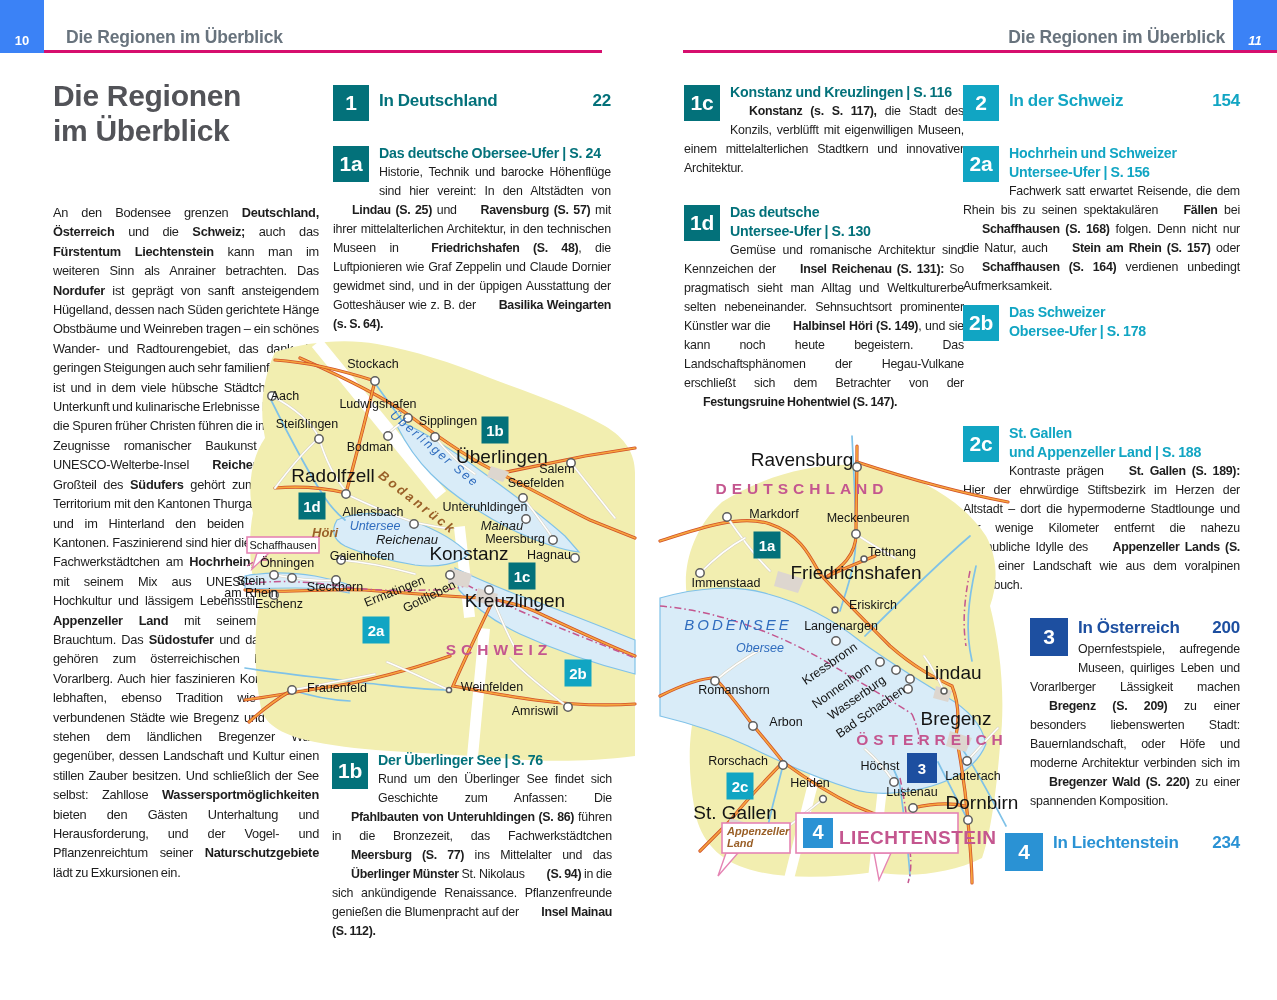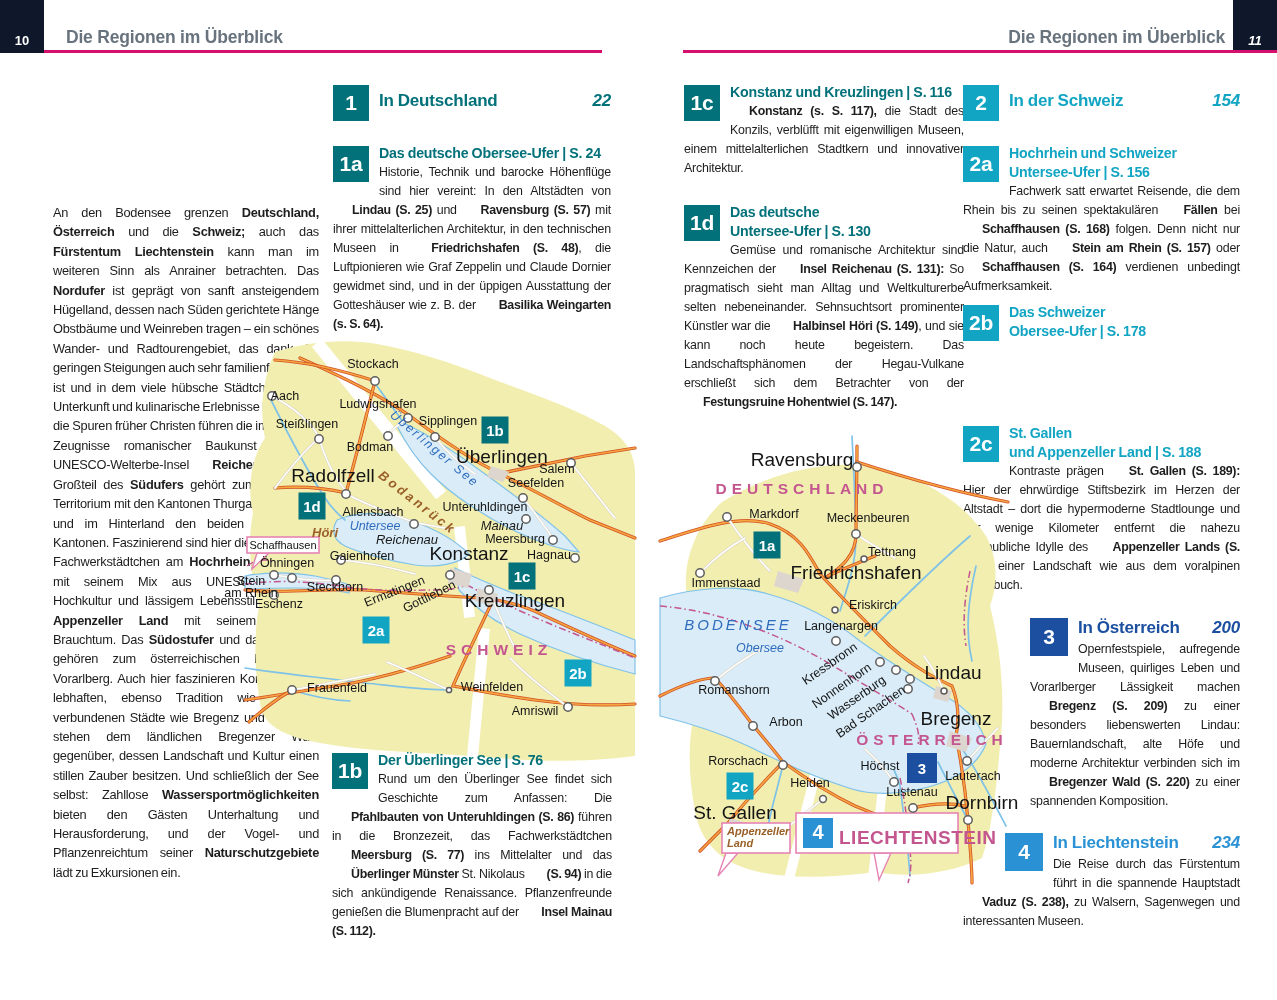--- a/index.html
+++ b/index.html
@@ -1,37 +1,37 @@
 <!DOCTYPE html>
 <html lang="de"><head>
 <meta charset="utf-8">
 <style>
   html,body{margin:0;padding:0;background:#fff;}
   body{font-family:"Liberation Sans",sans-serif;color:#1d1d1d;}
   .sheet{position:relative;width:1277px;height:1000px;background:#fff;overflow:hidden;}
   .abs{position:absolute;}
   
-  .pblock{position:absolute;top:0;width:44px;height:53px;background:#0f172a;}
+  .pblock{position:absolute;top:0;width:44px;height:53px;background:#3b82f6;}
   .pblock span{position:absolute;bottom:5px;left:0;right:0;text-align:center;color:#fff;font-weight:bold;font-size:13px;}
   .runhead{position:absolute;top:27px;font-size:17.5px;font-weight:bold;color:#68737d;letter-spacing:-0.2px;}
   .hrule{position:absolute;top:50px;height:2.5px;background:#d60f6e;}
   
   .main-title{position:absolute;left:53px;top:78px;margin:0;font-size:30px;line-height:35px;font-weight:bold;color:#525358;white-space:pre-line;letter-spacing:-0.3px;}
   .intro{position:absolute;left:53px;top:203px;width:266px;font-size:12.8px;line-height:19.4px;text-align:justify;letter-spacing:-0.25px;word-spacing:-0.8px;hyphens:auto;}
   
   .block,.sec3{position:absolute;font-size:12.4px;line-height:19px;text-align:justify;letter-spacing:-0.2px;word-spacing:-0.5px;hyphens:auto;}
   .badge{float:left;width:36px;height:36px;margin:2px 10px 4px 0;color:#fff;font-weight:bold;font-size:21px;text-align:center;line-height:36px;}
   .acc-teal .badge{background:#03717a}.acc-teal .bheading,.acc-teal .trow{color:#03717a}
   .acc-cyan .badge{background:#11a5c3}.acc-cyan .bheading,.acc-cyan .trow{color:#11a5c3}
   .acc-dblue .badge{background:#1d4fa0}.acc-dblue .trow{color:#1d4fa0}
   .acc-lblue .badge{background:#2a92d4}.acc-lblue .trow{color:#2a92d4}
   .bheading{font-weight:bold;font-size:14.2px;line-height:19px;white-space:pre-line;letter-spacing:-0.2px;padding-left:8px;}
   .trow{font-weight:bold;font-size:17px;line-height:36px;letter-spacing:-0.2px;}
   .sec3 .trow{line-height:24px;}
-  .trow .pg{float:right;font-style:italic;}
+  .trow .pg{float:right;}
   .btext{color:#1d1d1d;}
   .btext b{letter-spacing:-0.3px;padding-left:19px;}
   .ml42{margin-left:42px;}
   
   svg{overflow:visible;display:block;}
   .land{fill:#f2eeb0;}
   .lake{fill:#d9ecf8;stroke:#80c2e8;stroke-width:1.2;}
   .band{fill:none;stroke:#fff;stroke-linecap:square;}
   .river{fill:none;stroke:#7fc2e8;stroke-width:1.7;stroke-linecap:round;}
   .road{fill:none;stroke:#cf4f28;stroke-width:3.2;stroke-linecap:round;}
@@ -62,20 +62,22 @@
 <body>
 
 <div class="sheet">
 
   <div class="pblock" style="left:0;">
     <span>10</span>
   </div>
   <div class="runhead" style="left:66px;">Die Regionen im Überblick</div>
   <div class="hrule" style="left:44px;width:558px;"></div>
 
+  <h1 class="main-title">Die Regionen
+im Überblick</h1>
   <div class="intro"><span>An den Bodensee grenzen </span><b>Deutschland, Österreich</b><span> und die </span><b>Schweiz;</b><span> auch das </span><b>Fürstentum Liechtenstein</b><span> kann man im weiteren Sinn als Anrainer betrachten. Das </span><b>Nordufer</b><span> ist geprägt von sanft ansteigendem Hügelland, dessen nach Süden gerichtete Hänge Obstbäume und Weinreben tragen – ein schönes Wander- und Radtourengebiet, das dank der geringen Steigungen auch sehr familienfreundlich ist und in dem viele hübsche Städtchen Kultur, Unterkunft und kulinarische Erlebnisse bieten. Auf die Spuren früher Christen führen die imposanten Zeugnisse romanischer Baukunst auf der UNESCO-Welterbe-Insel </span><b>Reichenau.</b><span> Ein Großteil des </span><b>Südufers</b><span> gehört zum Schweizer Territorium mit den Kantonen Thurgau, St. Gallen und im Hinterland den beiden Appenzeller Kantonen. Faszinierend sind hier die historischen Fachwerkstädtchen am </span><b>Hochrhein, St. Gallen</b><span> mit seinem Mix aus UNESCO-prämierter Hochkultur und lässigem Lebensstil sowie das </span><b>Appenzeller Land</b><span> mit seinem gelebten Brauchtum. Das </span><b>Südostufer</b><span> und das </span><b>Rheintal</b><span> gehören zum österreichischen Bundesland Vorarlberg. Auch hier faszinieren Kontraste: Die lebhaften, ebenso Tradition wie Moderne verbundenen Städte wie Bregenz und Feldkirch stehen dem ländlichen Bregenzer Wald gegenüber, dessen Landschaft und Kultur einen stillen Zauber besitzen. Und schließlich der See selbst: Zahllose </span><b>Wassersportmöglichkeiten</b><span> bieten den Gästen Unterhaltung und Herausforderung, und der Vogel- und Pflanzenreichtum seiner </span><b>Naturschutzgebiete</b><span> lädt zu Exkursionen ein.</span></div>
 
   <div class="block acc-teal" style="left:333px;top:83px;width:278px;">
     <div class="badge">1</div>
     <div class="trow"><span class="pg">22</span><span>In Deutschland</span></div>
   </div>
 
   <div class="block acc-teal" style="left:333px;top:144px;width:278px;">
     <div class="badge">1a</div>
     <div class="bheading">Das deutsche Obersee-Ufer | S. 24</div>
@@ -277,27 +279,26 @@
   <div class="block acc-cyan" style="left:963px;top:424px;width:277px;">
     <div class="badge">2c</div>
     <div class="bheading">St. Gallen
 und Appenzeller Land | S. 188</div>
     <div class="btext"><span>Kontraste prägen </span><b>St. Gallen (S. 189):</b><span> Hier der ehrwürdige Stiftsbezirk im Herzen der Altstadt – dort die hypermoderne Stadtlounge und nur wenige Kilometer entfernt die nahezu unglaubliche Idylle des </span><b>Appenzeller Lands (S. 198),</b><span> einer Landschaft wie aus dem voralpinen Bilderbuch.</span></div>
   </div>
 
   <div class="sec3 acc-dblue" style="left:1030px;top:616px;width:210px;">
     <div class="badge" style="width:38px;height:38px;line-height:38px;">3</div>
     <div class="trow"><span class="pg">200</span><span>In Österreich</span></div>
-    <div class="btext"><span>Opernfestspiele, aufregende Museen, quirliges Leben und Vorarlberger Lässigkeit machen </span><b>Bregenz (S. 209)</b><span> zu einer besonders liebenswerten Lindau: Bauernlandschaft, alte Höfe und moderne Architektur verbinden sich im </span><b>Bregenzer Wald (S. 220)</b><span> zu einer spannenden Komposition.</span></div>
+    <div class="btext"><span>Opernfestspiele, aufregende Museen, quirliges Leben und Vorarlberger Lässigkeit machen </span><b>Bregenz (S. 209)</b><span> zu einer besonders liebenswerten Stadt: Bauernlandschaft, oder Höfe und moderne Architektur verbinden sich im </span><b>Bregenzer Wald (S. 220)</b><span> zu einer spannenden Komposition.</span></div>
   </div>
 
   <div class="sec3 acc-lblue" style="left:963px;top:831px;width:277px;">
     <div class="badge ml42" style="width:38px;height:38px;line-height:38px;">4</div>
     <div class="trow"><span class="pg">234</span><span>In Liechtenstein</span></div>
-    <div class="btext"><span>Die Reise durch das Fürstentum führt in die spannende Hauptstadt </span><b>Vaduz (S. 238),</b><span> zu Walsern, Sagenwegen und interessanten Museen.</span></div>
   </div>
 
   <svg id="map-right" class="abs" style="left:660px;top:406px;" width="350" height="477" viewBox="0 0 350 477">
     <g>
       <path class="land" d="M 62,96 C 110,66 170,52 220,62 C 265,72 305,98 326,130 C 338,152 338,178 330,200 C 340,240 346,290 340,340 C 336,390 330,430 322,452 C 290,468 250,472 215,466 C 170,472 120,474 85,462 C 55,452 38,430 34,400 C 28,364 28,330 36,300 C 22,268 16,230 28,196 C 20,160 35,120 62,96 Z"></path>
       <path class="band" stroke-width="10" d="M 172,302 L 128,477"></path>
       <path class="band" stroke-width="9" d="M 228,332 L 212,477"></path>
     </g>
     <g>
       <path class="lake" d="M 0,192 C 35,182 75,178 108,188 C 145,198 175,215 200,235 C 225,253 255,272 285,290 C 308,303 322,318 326,338 C 318,358 298,372 272,380 C 245,388 215,390 192,383 C 160,373 120,356 88,340 C 58,326 25,316 0,310 Z"></path>

